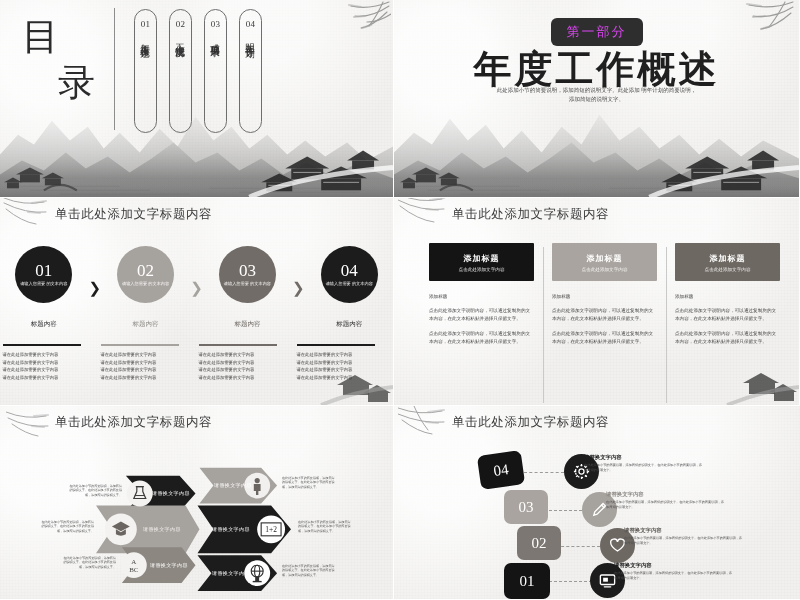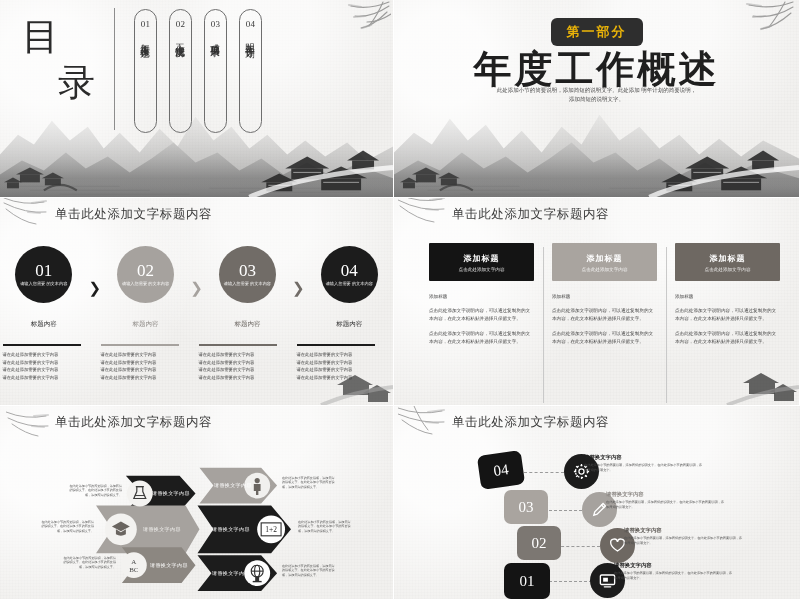--- a/index.html
+++ b/index.html
@@ -46,21 +46,21 @@
   .pills { position:absolute; left:134px; top:9px; display:flex; gap:12px; z-index:4; }
   .pill { width:23px; height:124px; border:1px solid #6e6e6e; border-radius:12px;
           display:flex; flex-direction:column; align-items:center; padding-top:9px; }
   .pill .num { font-size:9px; color:#3a3a3a; letter-spacing:.2px;
                font-family:"Liberation Serif","DejaVu Serif",serif; }
   .pill .txt { margin-top:7px; font-size:9.5px; color:#2f2f2f; line-height:11px;
                writing-mode:vertical-rl; text-orientation:upright; letter-spacing:1px; }
 
   
   .badge { position:absolute; left:50%; transform:translateX(-50%); top:18px; z-index:5;
-           background:#2e2e2e; color:#eab308; font-size:13px; font-weight:bold;
+           background:#2e2e2e; color:#d946ef; font-size:13px; font-weight:normal;
            padding:5px 16px; border-radius:6px; letter-spacing:2px; }
   .bigtitle { position:absolute; left:50%; transform:translateX(-50%); top:44px; z-index:5;
               font-size:38px; font-weight:bold; color:#1f1f1f; letter-spacing:3px;
               white-space:nowrap; }
   .subtitle { position:absolute; left:50%; transform:translateX(-50%); top:86px; z-index:5;
               width:200px; text-align:center; font-size:5.5px; line-height:9px; color:#4a4a4a; }
 
   
   .s-head { position:absolute; left:55px; top:8px; z-index:6; font-size:12.5px;
             color:#3a3a3a; letter-spacing:.6px; }

